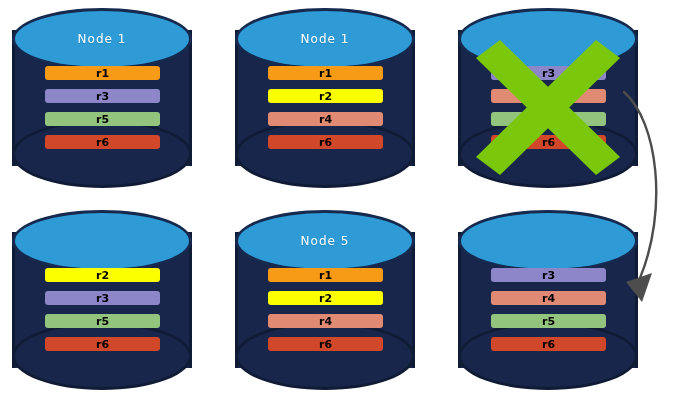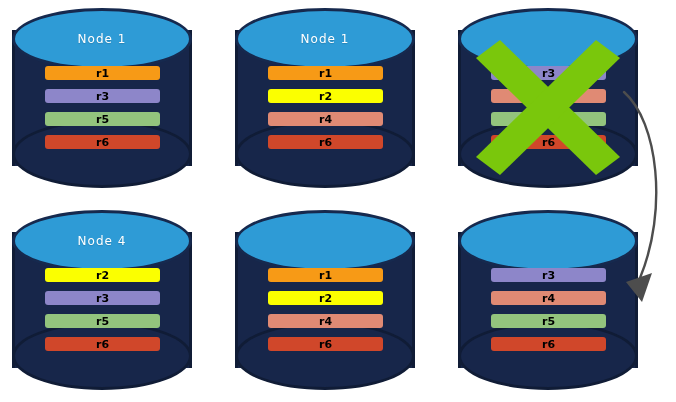--- a/index.html
+++ b/index.html
@@ -141,33 +141,33 @@
         <polygon points="2,18 26,0 146,117 122,135" fill="#7ac70c"></polygon>
         <polygon points="146,18 122,0 2,117 26,135" fill="#7ac70c"></polygon>
       </g>
     </svg>
   </div>
 
   <div class="node" style="left:12px;top:210px;">
     <div class="cyl-body"></div>
     <div class="cyl-bottom"></div>
     <div class="cyl-top"></div>
-    <div class="cyl-title">Node 4</div>
     <div class="bars">
       <div class="bar" style="background: rgb(251, 255, 0);">r2</div>
       <div class="bar" style="background: rgb(141, 134, 201);">r3</div>
       <div class="bar" style="background: rgb(147, 196, 125);">r5</div>
       <div class="bar" style="background: rgb(208, 71, 42);">r6</div>
     </div>
   </div>
 
   <div class="node" style="left:235px;top:210px;">
     <div class="cyl-body"></div>
     <div class="cyl-bottom"></div>
     <div class="cyl-top"></div>
+    <div class="cyl-title">Node 5</div>
     <div class="bars">
       <div class="bar" style="background: rgb(247, 154, 22);">r1</div>
       <div class="bar" style="background: rgb(251, 255, 0);">r2</div>
       <div class="bar" style="background: rgb(224, 138, 116);">r4</div>
       <div class="bar" style="background: rgb(208, 71, 42);">r6</div>
     </div>
   </div>
 
   <div class="node" style="left:458px;top:210px;">
     <div class="cyl-body"></div>

